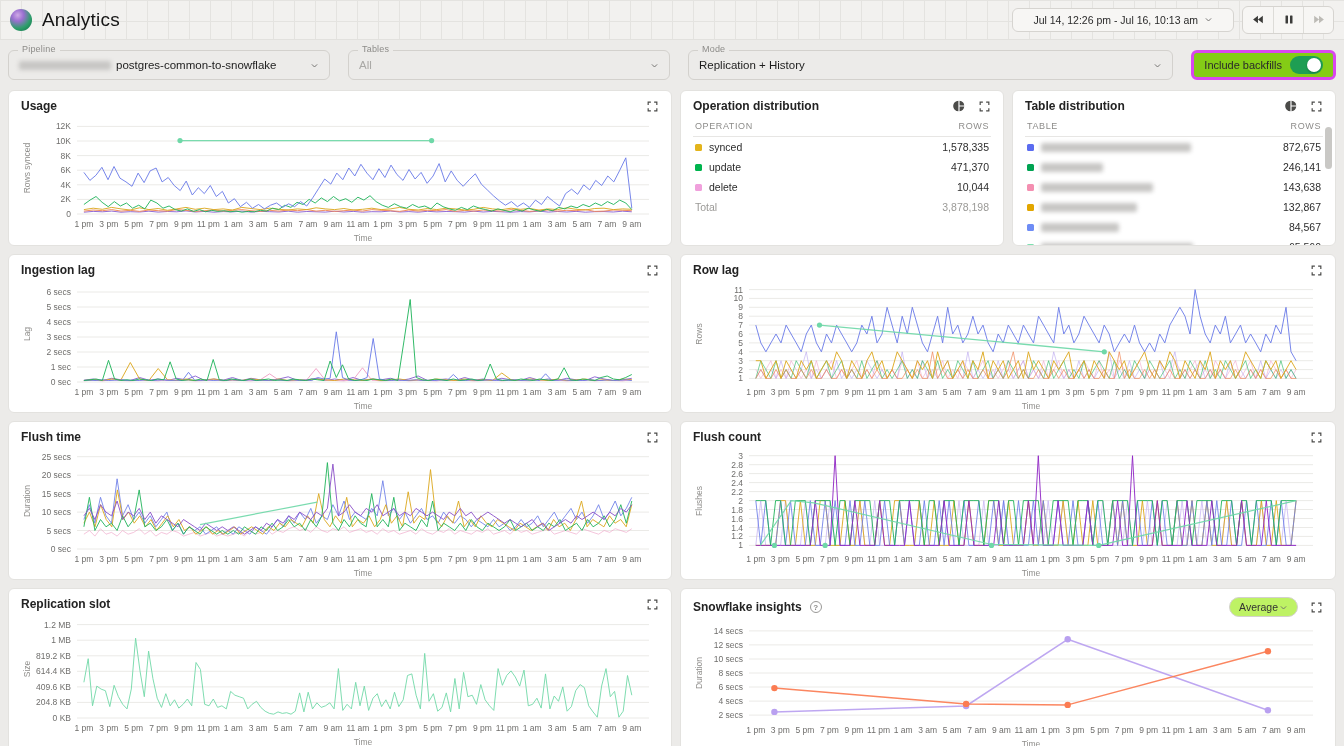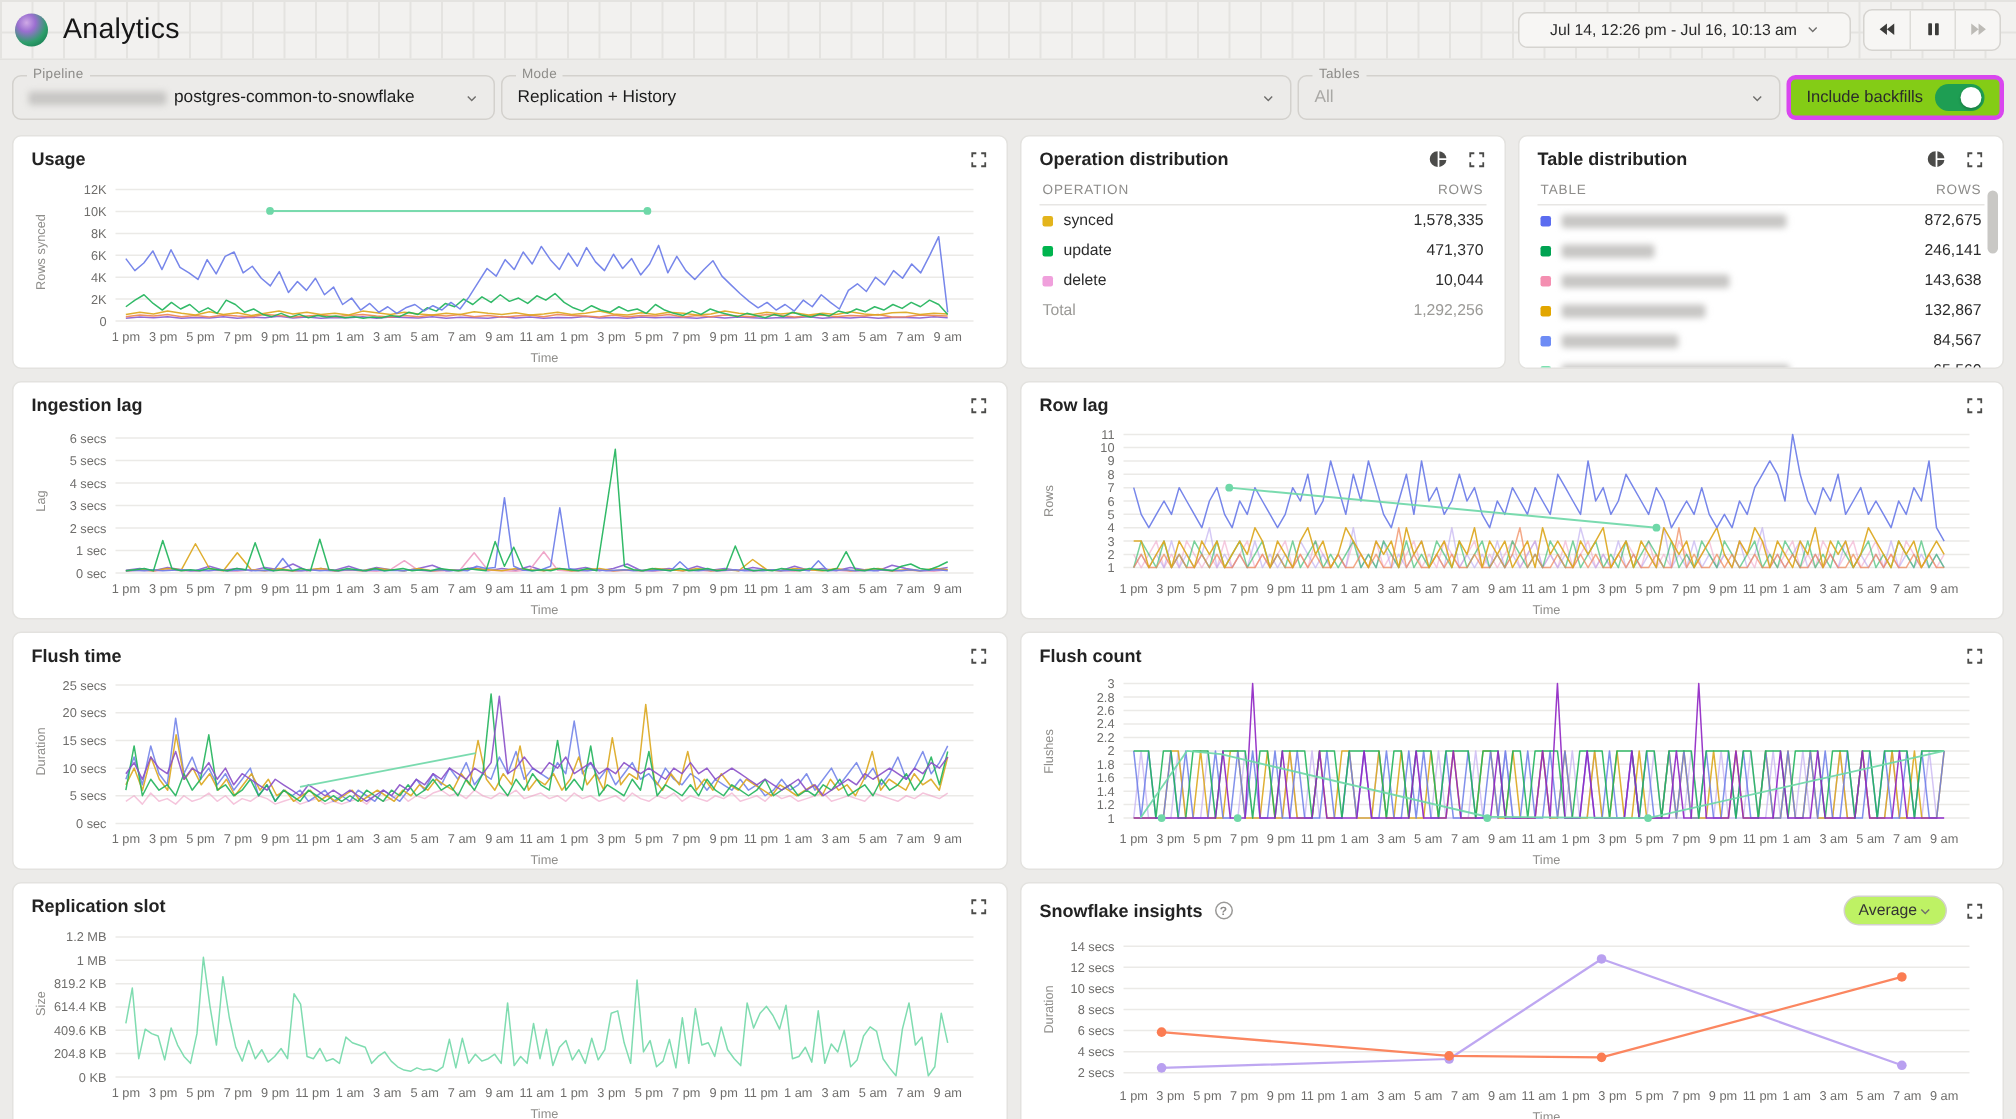--- a/index.html
+++ b/index.html
@@ -23,21 +23,21 @@
   .date-btn{ display:flex; align-items:center; gap:6px; background:#f7f6f4; border:1px solid #d6d4d0;
     border-radius:6px; padding:5px 20px; font-size:10.5px; color:#2a2a2a; cursor:pointer;}
   .chev{ width:9px;height:9px; color:#6f6e6c;}
   .play-group{ display:flex; border:1px solid #d6d4d0; border-radius:6px; overflow:hidden; background:#f7f6f4;}
   .play-btn{ width:30px; height:26px; display:flex;align-items:center;justify-content:center;
     border-left:1px solid #dddcd8; cursor:pointer; color:#3c3c3a;}
   .play-btn:first-child{border-left:none;}
   .play-btn.disabled{ color:#bdbbb6; }
 
   
-  .filter-bar{ display:flex; align-items:center; gap:4px; padding:10px 8px 8px; }
+  .filter-bar{ display:flex; align-items:center; gap:18px; padding:10px 8px 8px; }
   .field{ position:relative; height:30px; border:1px solid #d3d1cd; border-radius:6px;
     display:flex; align-items:center; padding:0 10px; background:transparent; cursor:pointer;}
   .field-label{ position:absolute; top:-7px; left:9px; font-size:9px; color:#8d8c89;
     background:#ecebe9; padding:0 4px; letter-spacing:.2px;}
   .field-value{ font-size:11.5px; color:#1d1d1d; display:flex; align-items:center; gap:5px; flex:1; min-width:0;}
   .field-value.dim{ color:#a9a8a5; }
   .field .chev{ margin-left:auto; }
   .blurbox{ display:inline-block; height:9px; background:#c7c6c4; border-radius:2px; filter:blur(2px); }
   .toggle-card{ height:30px; background:#84cc16; border:3px solid #d946ef; border-radius:6px;
     display:flex; align-items:center; gap:8px; padding:0 10px; }
@@ -115,30 +115,30 @@
   <div class="field" style="width:322px">
     <span class="field-label">Pipeline</span>
     <span class="field-value">
       <span class="blurbox" style="width:92px"></span>
       <span>postgres-common-to-snowflake</span>
     </span>
     <svg class="chev" viewBox="0 0 24 24" fill="none" stroke="currentColor" stroke-width="2.5">
         <path d="M5 9l7 7 7-7"></path>
       </svg>
   </div>
+  <div class="field" style="width:322px">
+    <span class="field-label">Tables</span>
+    <span class="field-value dim">All</span>
+    <svg class="chev" viewBox="0 0 24 24" fill="none" stroke="currentColor" stroke-width="2.5">
+        <path d="M5 9l7 7 7-7"></path>
+      </svg>
+  </div>
   <div class="field" style="flex:1">
     <span class="field-label">Mode</span>
     <span class="field-value">Replication + History</span>
-    <svg class="chev" viewBox="0 0 24 24" fill="none" stroke="currentColor" stroke-width="2.5">
-        <path d="M5 9l7 7 7-7"></path>
-      </svg>
-  </div>
-  <div class="field" style="width:322px">
-    <span class="field-label">Tables</span>
-    <span class="field-value dim">All</span>
     <svg class="chev" viewBox="0 0 24 24" fill="none" stroke="currentColor" stroke-width="2.5">
         <path d="M5 9l7 7 7-7"></path>
       </svg>
   </div>
   <div class="toggle-card">
     <span class="toggle-label">Include backfills</span>
     <div class="toggle"></div>
   </div>
 </div>
 
@@ -241,21 +241,21 @@
          <span>update</span>
          <span class="mt-val">471,370</span>
        </div>
             <div class="mt-row">
          <span class="sw" style="background:#f0a0dc"></span>
          <span>delete</span>
          <span class="mt-val">10,044</span>
        </div>
             <div class="mt-row total">
        <span>Total</span>
-       <span class="mt-val">1,292,256</span>
+       <span class="mt-val">3,878,198</span>
      </div>
           </div>
       </div>
     </div>
 
     <div class="card h1 w-sm">
       <div class="card-head">
         <span class="card-title">Table distribution</span>
         <span class="card-icons">
           <span class="icon-btn">

